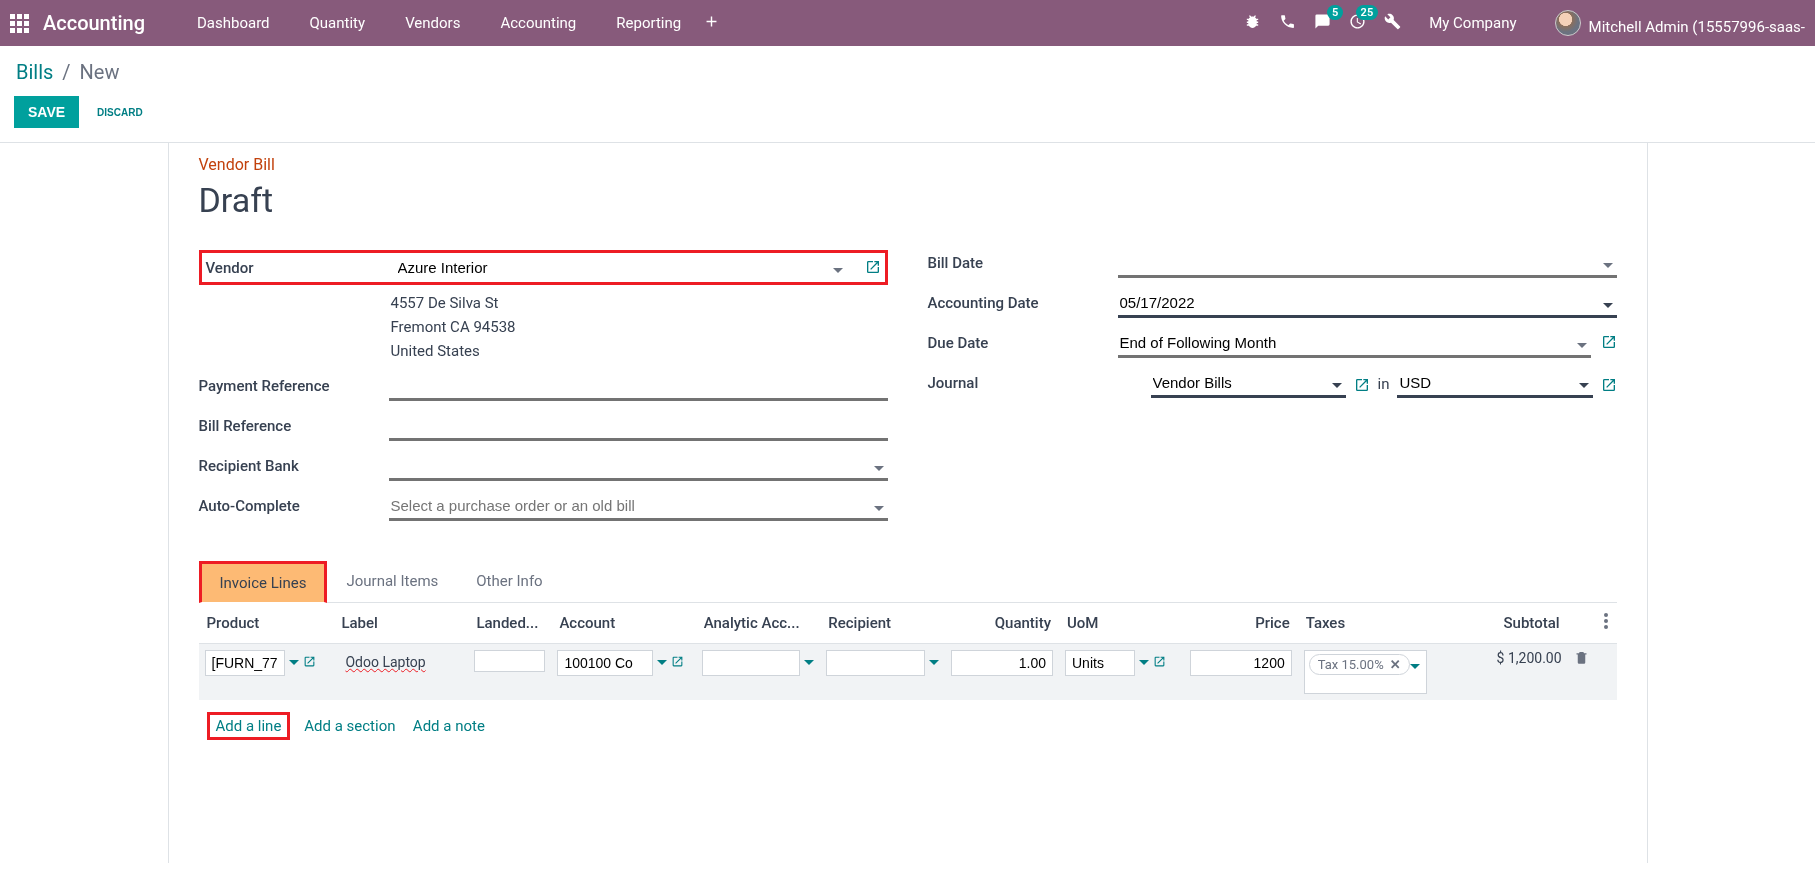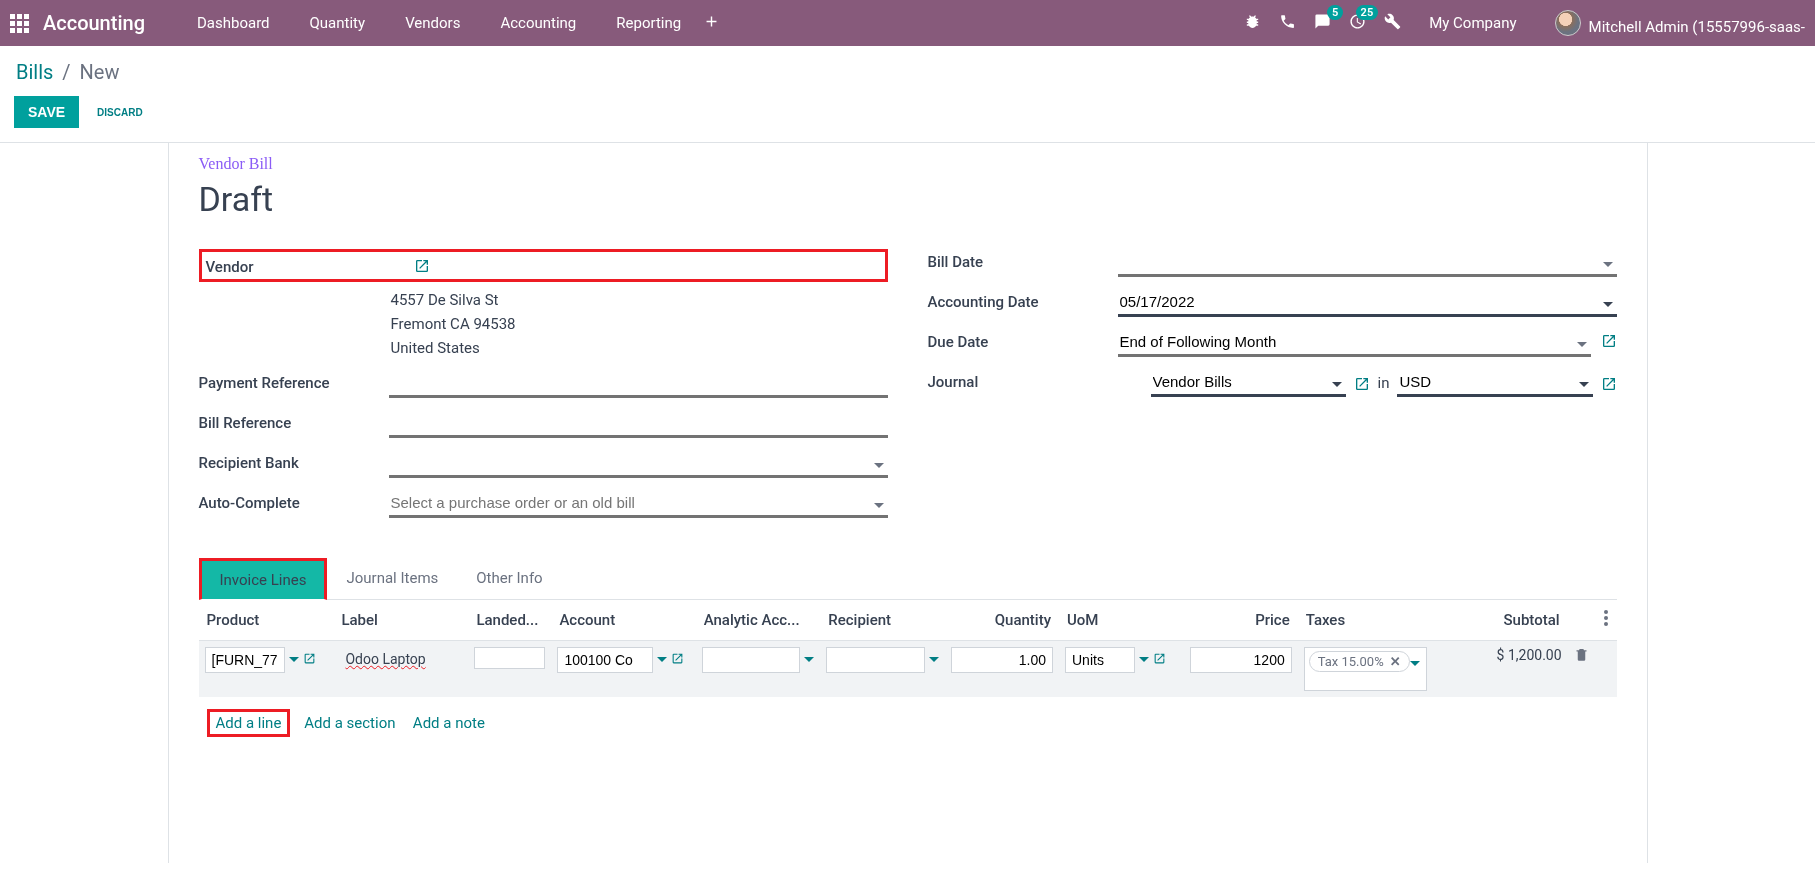--- a/index.html
+++ b/index.html
@@ -25,21 +25,21 @@
 .breadcrumb .sep { color: #6b7280; margin: 0 4px; }
 .breadcrumb .current { color: #6b7280; }
 
 
 .actions { padding: 4px 14px 14px; display: flex; gap: 18px; align-items: center; border-bottom: 1px solid #dee2e6; }
 .btn-save { background: #00A09D; color: #fff; border: none; padding: 8px 14px; font-weight: 600; font-size: 14px; cursor: pointer; }
 .btn-discard { background: none; border: none; color: #017E84; font-weight: 600; font-size: 10px; cursor: pointer; }
 
 
 .sheet { max-width: 1480px; margin: 0 auto; background: #fff; border-left: 1px solid #dee2e6; border-right: 1px solid #dee2e6; padding: 12px 30px 20px; min-height: 720px; }
-.sheet-label { font-size: 16px; color: #8b5cf6; margin-bottom: 6px; font-family: Liberation Serif, serif; }
+.sheet-label { font-size: 16px; color: #c2410c; margin-bottom: 6px; }
 .sheet-title { font-size: 34px; font-weight: 400; margin-bottom: 30px; }
 
 .form-grid { display: flex; gap: 40px; margin-bottom: 28px; }
 .form-col { flex: 1; }
 .form-row { display: flex; align-items: flex-start; margin-bottom: 10px; min-height: 30px; }
 .form-row label { width: 190px; font-size: 15px; font-weight: 500; color: #374151; padding-top: 4px; flex-shrink: 0; }
 .form-row .field { flex: 1; position: relative; }
 .input-like { width: 100%; border: none; border-bottom: 3px solid #737373; padding: 4px 2px; font-size: 15px; background: transparent; }
 .dropdown-caret { position: absolute; right: 4px; top: 8px; pointer-events: none; }
 .dropdown-caret svg { width: 10px; height: 10px; fill: #6b7280; }
@@ -48,21 +48,21 @@
 .addr { font-size: 15px; color: #374151; line-height: 1.6; padding-left: 2px; }
 .placeholder-txt { color: #9ca3af; }
 .highlight-red { border: 3px solid #ED1C24; }
 .field-inline { display: flex; align-items: center; gap: 8px; margin-left: 33px; }
 .field-inline .subfield { position: relative; }
 .in-label { font-size: 15px; color: #374151; }
 
 
 .tabs { display: flex; border-bottom: 1px solid #dee2e6; margin-bottom: 0; }
 .tab { padding: 10px 18px; border: 1px solid transparent; border-bottom: none; cursor: pointer; font-size: 15px; color: #6b7280; }
-.tab.active { border-color: #dee2e6; border-bottom: 1px solid #fff; margin-bottom: -1px; color: #374151; background: #14b8a6; }
+.tab.active { border-color: #dee2e6; border-bottom: 1px solid #fff; margin-bottom: -1px; color: #374151; background: #fdba74; }
 
 
 .tbl { width: 100%; border-collapse: collapse; }
 .tbl th { text-align: left; font-weight: 500; font-size: 15px; padding: 10px 8px; border-bottom: 1px solid #dee2e6; color: #374151; }
 .tbl th.num, .tbl td.num { text-align: right; }
 .tbl td { padding: 6px 6px; vertical-align: top; }
 .tbl tr.data-row { background: #f1f3f5; }
 .cell-input { width: 100%; border: 1px solid #cfd4da; background: #fff; padding: 4px 6px; font-size: 14px; }
 .cell-wrap { position: relative; display: flex; align-items: center; gap: 4px; }
 .cell-wrap .dropdown-caret { position: static; }
@@ -138,20 +138,26 @@
 
 <div class="sheet">
   <div class="sheet-label">Vendor Bill</div>
   <h1 class="sheet-title">Draft</h1>
 
   <div class="form-grid">
 
     <div class="form-col">
       <div class="form-row highlight-red" style="padding:2px 4px; margin-bottom:6px;">
         <label>Vendor</label>
+        <div class="field">
+          <input class="input-like" style="border-bottom: none;" value="Azure Interior">
+          <span class="dropdown-caret"><svg viewBox="0 0 10 10">
+                <path d="M0 2l5 5 5-5z"></path>
+              </svg></span>
+        </div>
         <span class="ext-link" style="margin-left:18px;"><svg viewBox="0 0 24 24">
               <path d="M14 3v2h3.59l-9.83 9.83 1.41 1.41L19 6.41V10h2V3h-7zM19 19H5V5h7V3H5a2 2 0 00-2 2v14a2 2 0 002 2h14a2 2 0 002-2v-7h-2v7z"></path>
             </svg></span>
       </div>
       <div class="form-row">
         <label></label>
         <div class="field addr">
           <div>4557 De Silva St</div>
           <div>Fremont CA 94538</div>
           <div>United States</div>

